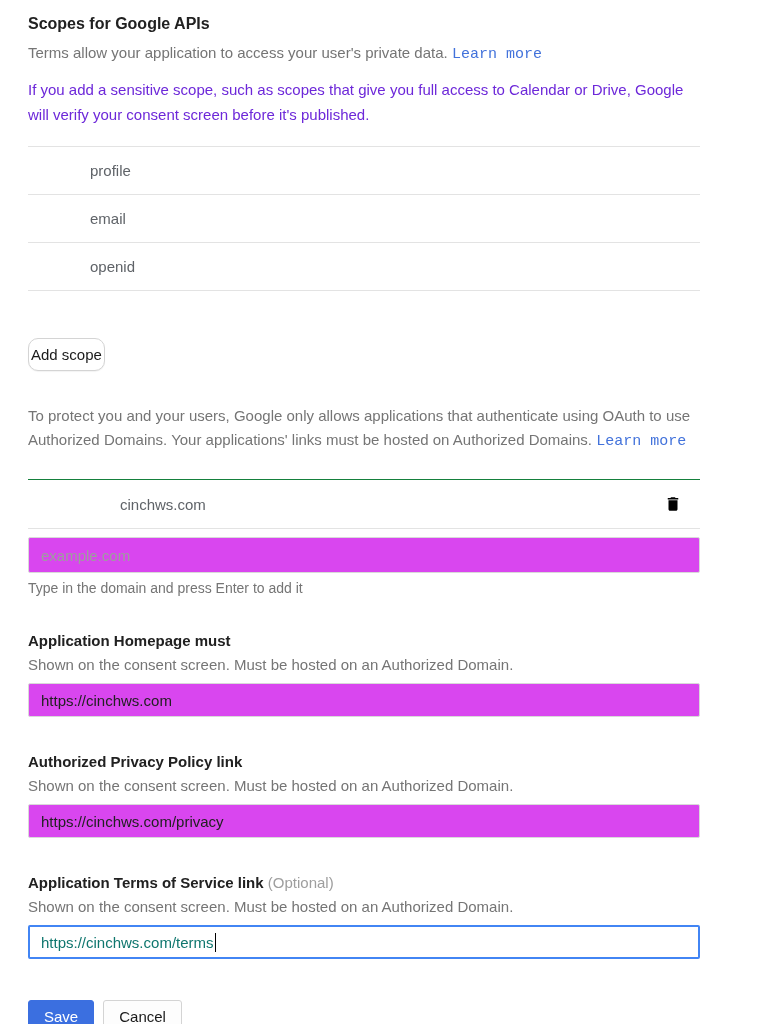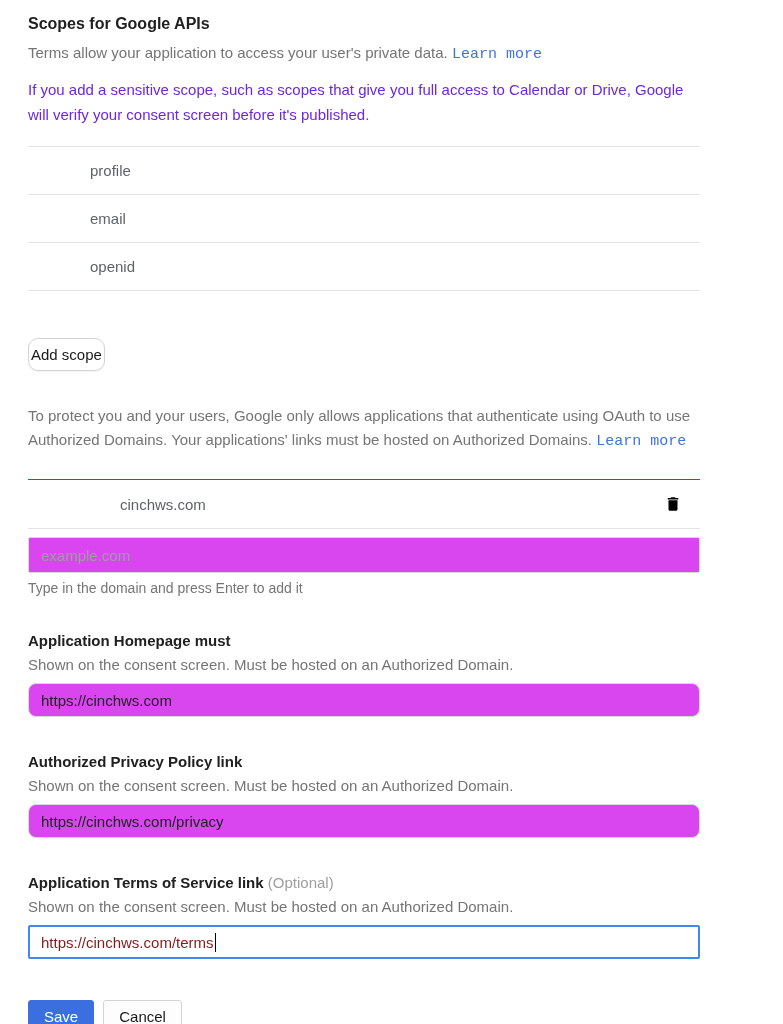--- a/index.html
+++ b/index.html
@@ -63,26 +63,26 @@
   }
   .text-input::placeholder { color: #9e9e9e; opacity: 1; }
   .domain-input { margin-top: 8px; }
   .helper-text { font-size: 14px; color: #757575; margin-top: 7px; }
 
   
   .field-group { margin-top: 36px; }
   .field-label { font-size: 15px; font-weight: bold; color: #212121; }
   .field-optional { font-size: 15px; font-weight: normal; color: #9e9e9e; }
   .field-subtitle { font-size: 15px; color: #757575; margin-top: 5px; line-height: 22px; }
-  .field-group .text-input { margin-top: 7px; height: 34px; border-radius: 8px; }
+  .field-group .text-input { margin-top: 7px; height: 34px; }
 
   .fake-input {
     width: 100%; height: 34px; margin-top: 7px;
     border: 2px solid #4285f4; border-radius: 2px;
-    padding: 0 11px; font-size: 15px; color: #7f1d1d;
+    padding: 0 11px; font-size: 15px; color: #0f766e;
     display: flex; align-items: center; background: #fff; cursor: text;
   }
   .caret { display: inline-block; width: 1.5px; height: 19px; background: #000; margin-left: 1px; }
 
   
   .actions { margin-top: 41px; display: flex; align-items: center; }
   .btn-save {
     height: 32px; padding: 0 15px;
     background: #3b6fe0; border: 1px solid #3b6fe0; border-radius: 3px;
     color: #ffffff; font-size: 15px; font-family: inherit; cursor: pointer;

